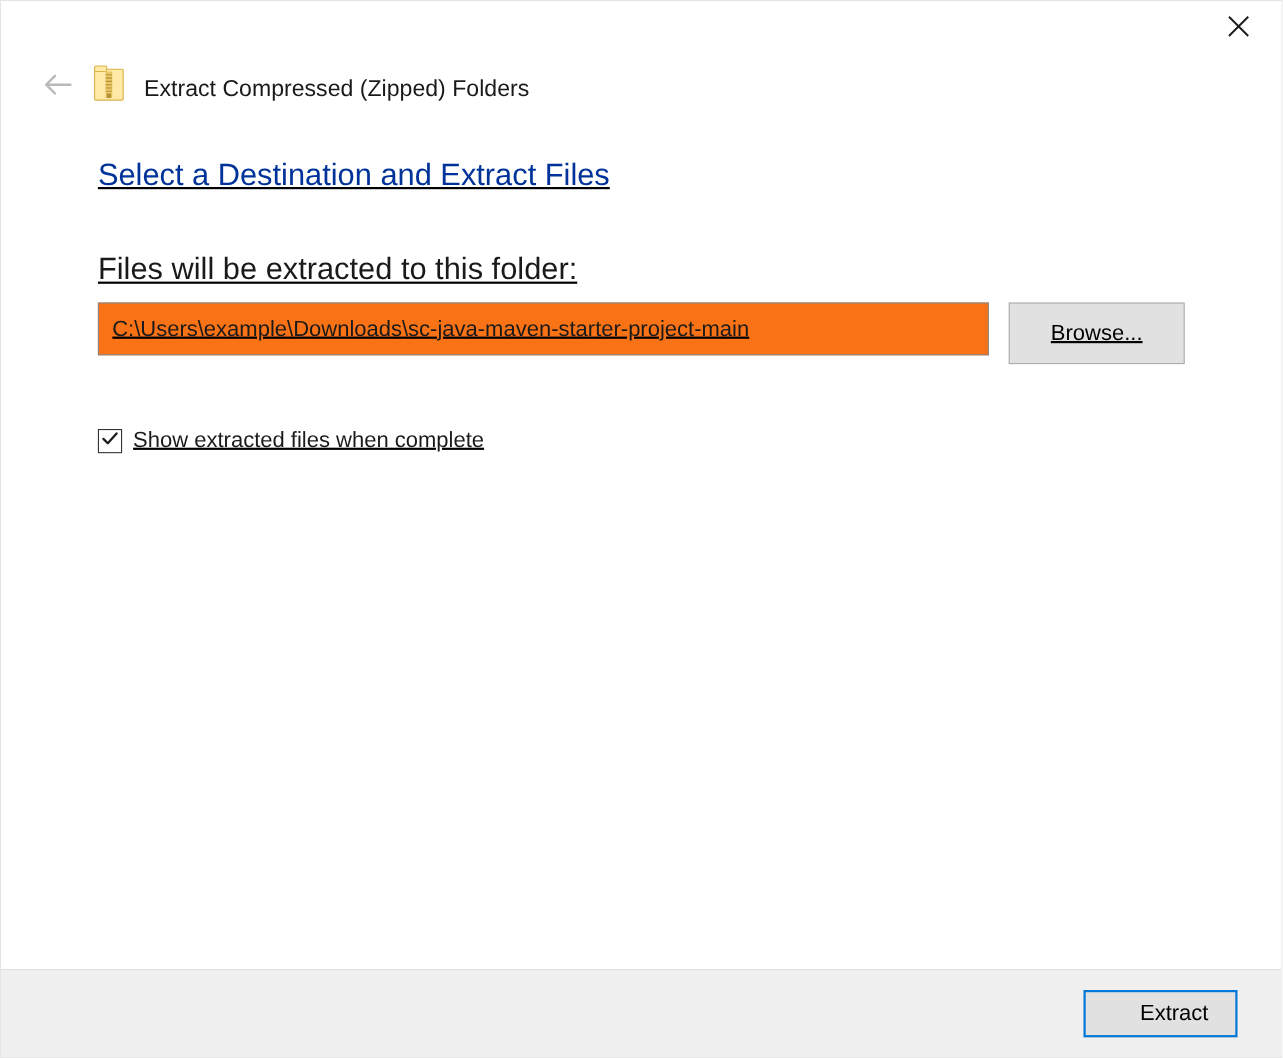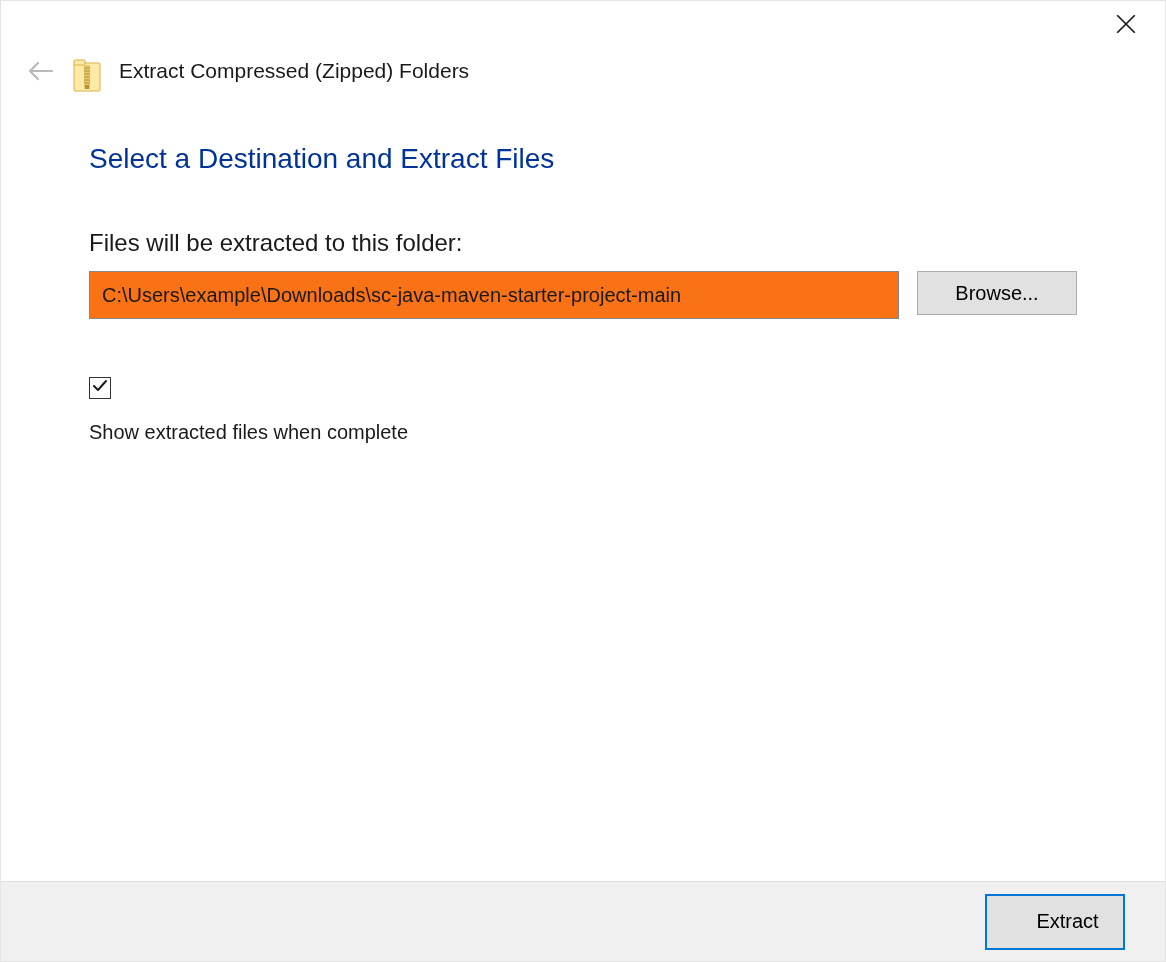--- a/index.html
+++ b/index.html
@@ -36,22 +36,22 @@
       align-items: center;
       justify-content: center;
       cursor: pointer;
     }
     .close-btn svg {
       width: 20px;
       height: 20px;
     }
     .header-row {
       display: flex;
-      align-items: flex-start;
-      padding: 8px 30px 10px 26px;
+      align-items: flex-end;
+      padding: 8px 30px 10px 38px;
       gap: 18px;
     }
     .back-btn {
       width: 28px;
       height: 28px;
       display: flex;
       align-items: center;
       justify-content: center;
       cursor: default;
       opacity: 0.45;
@@ -71,29 +71,30 @@
       inset: 0;
     }
     .header-title {
       font-size: 21px;
       color: #1a1a1a;
       font-weight: 400;
     }
     .content {
       flex: 1;
       padding: 40px 88px 0 88px;
+      text-decoration: underline;
     }
     .main-heading {
       font-size: 28px;
       color: #003399;
       font-weight: 400;
       margin-bottom: 54px;
     }
     .field-label {
-      font-size: 24px;
+      font-size: 28px;
       color: #1a1a1a;
       margin-bottom: 14px;
     }
     .path-row {
       display: flex;
       gap: 18px;
       align-items: stretch;
       margin-bottom: 58px;
     }
     .path-input {
@@ -101,32 +102,31 @@
       border: 1px solid #888;
       padding: 10px 12px;
       font-size: 20px;
       font-family: inherit;
       color: #1a1a1a;
       background: #f97316;
       height: 48px;
     }
     .browse-btn {
       width: 160px;
-      height: 44px;
+      height: 56px;
       background: #e1e1e1;
       border: 1px solid #adadad;
       font-size: 20px;
       font-family: inherit;
       cursor: pointer;
     }
     .checkbox-row {
       display: flex;
-      align-items: flex-start;
-      gap: 22px;
-      flex-direction: column;
+      align-items: flex-end;
+      gap: 10px;
     }
     .checkbox {
       width: 22px;
       height: 22px;
       border: 1.5px solid #333;
       display: flex;
       align-items: center;
       justify-content: center;
       cursor: pointer;
       flex-shrink: 0;
@@ -145,21 +145,21 @@
       background: #f0f0f0;
       border-top: 1px solid #e0e0e0;
       display: flex;
       align-items: center;
       justify-content: flex-end;
       padding: 0 40px;
       gap: 14px;
     }
     .footer-btn {
       width: 140px;
-      height: 56px;
+      height: 43px;
       font-size: 20px;
       font-family: inherit;
       cursor: pointer;
       background: #e1e1e1;
       border: 1px solid #adadad;
       padding-left: 25px;
     }
     .footer-btn.primary {
       border: 2px solid #0078d7;
     }

